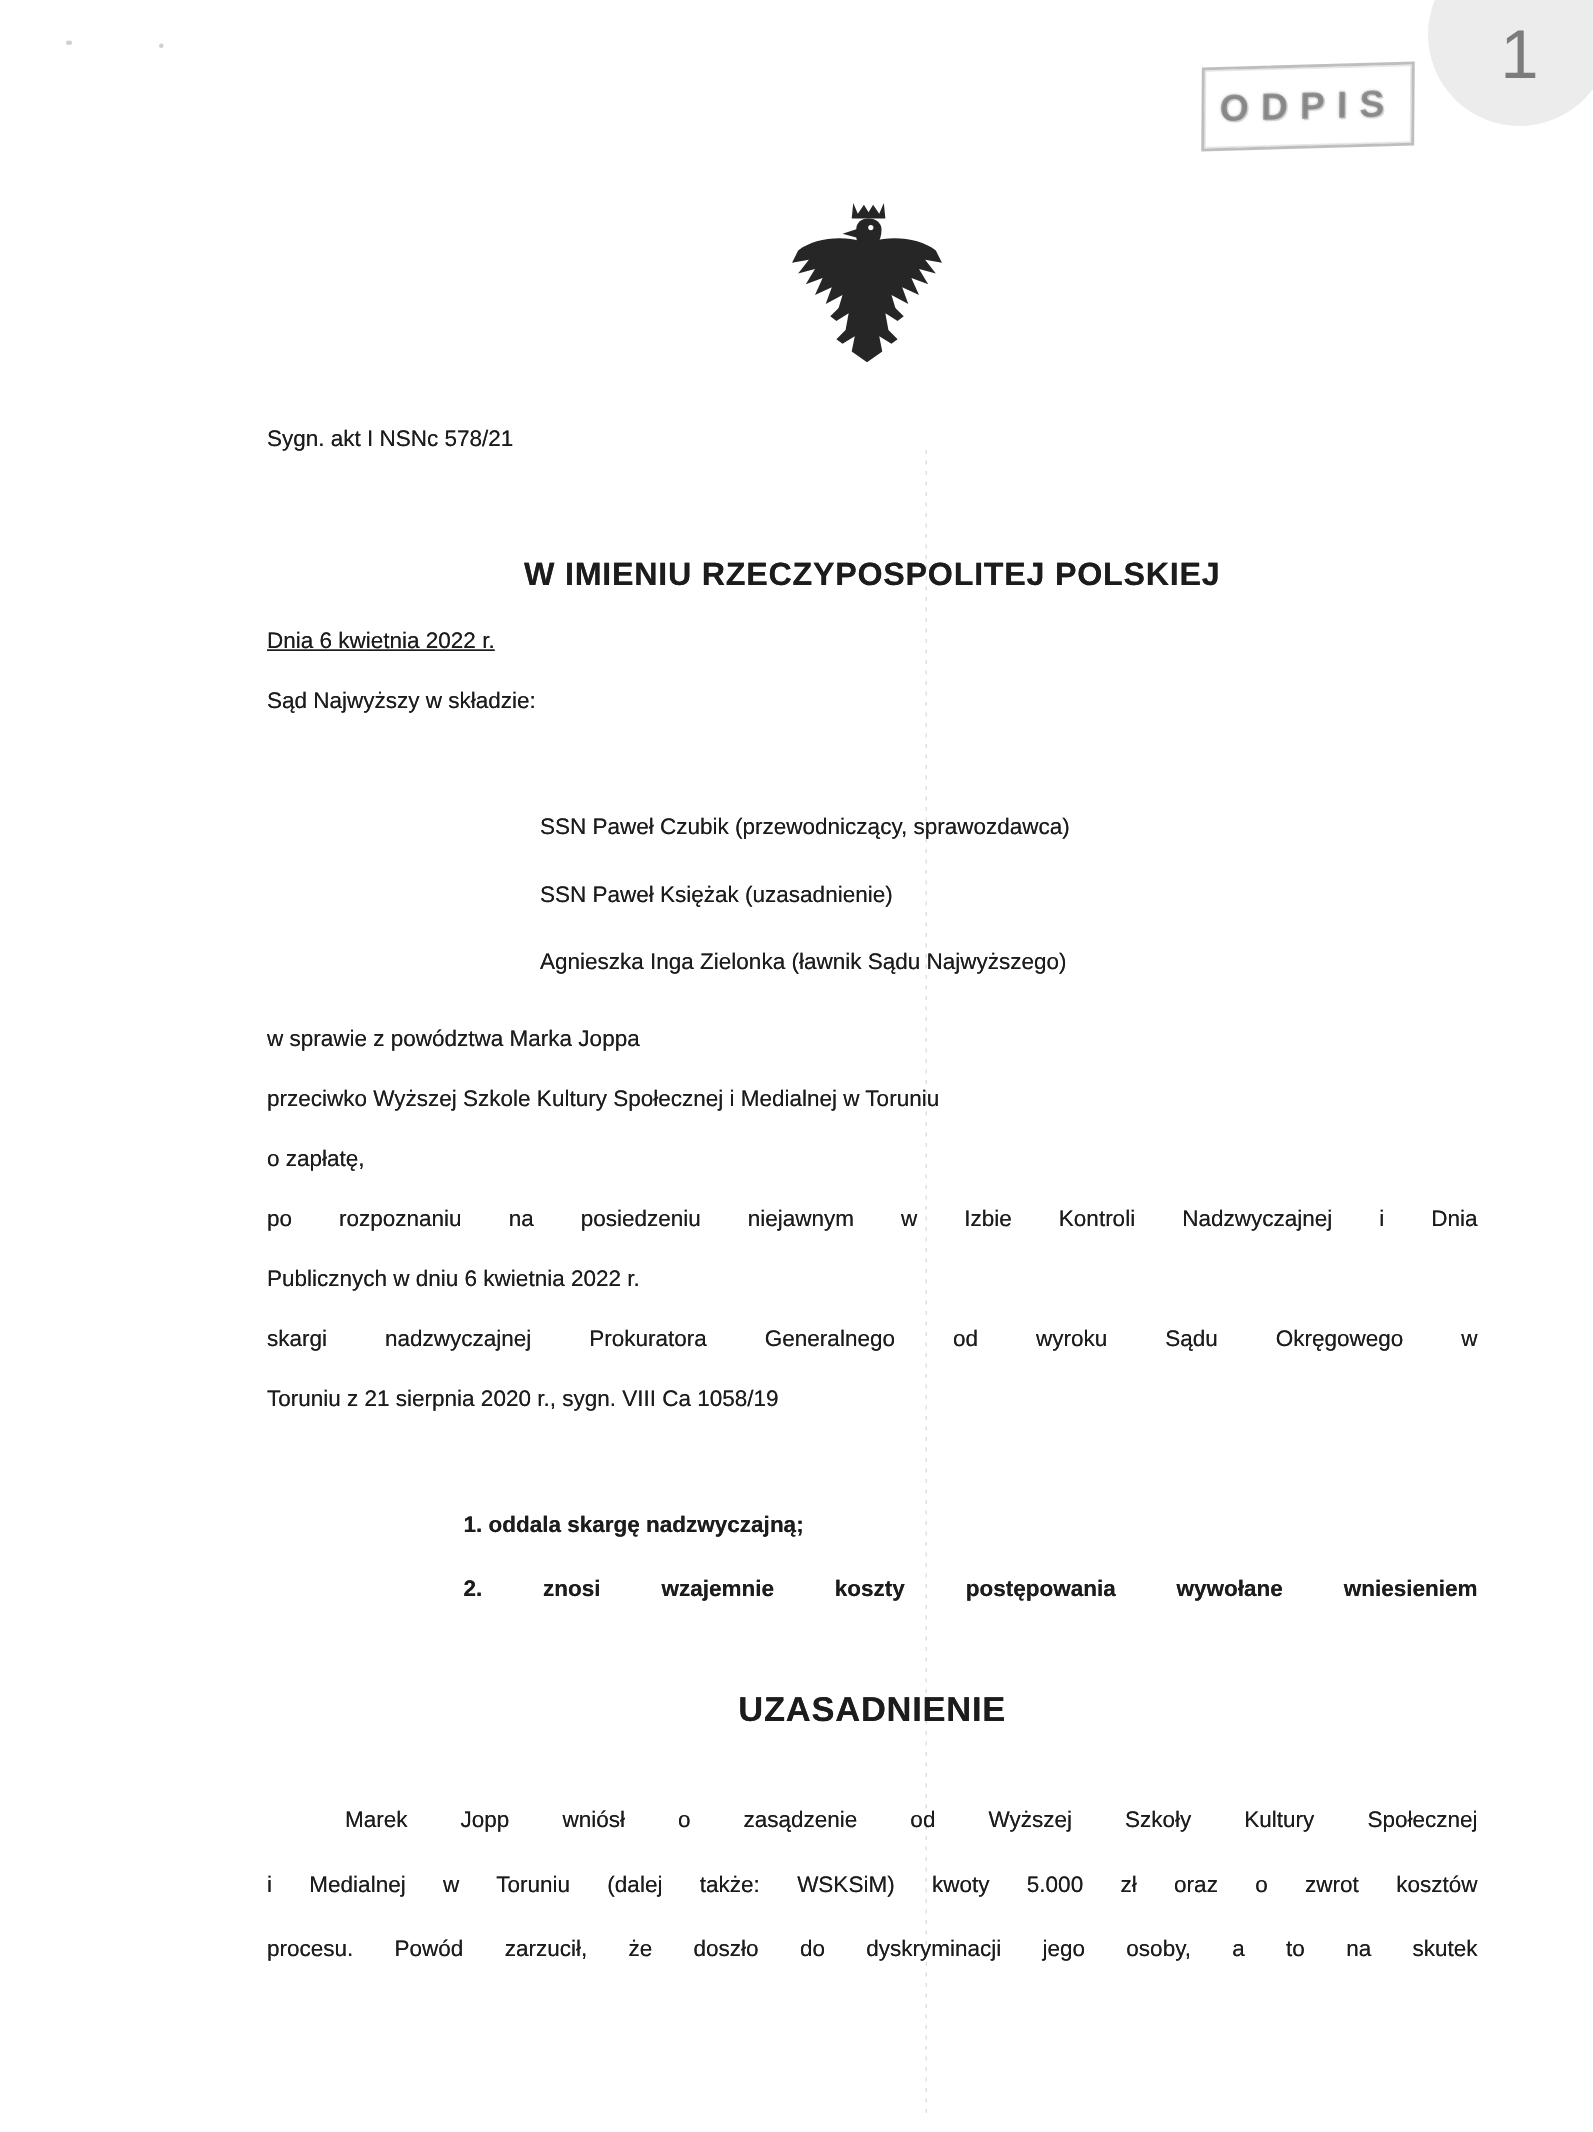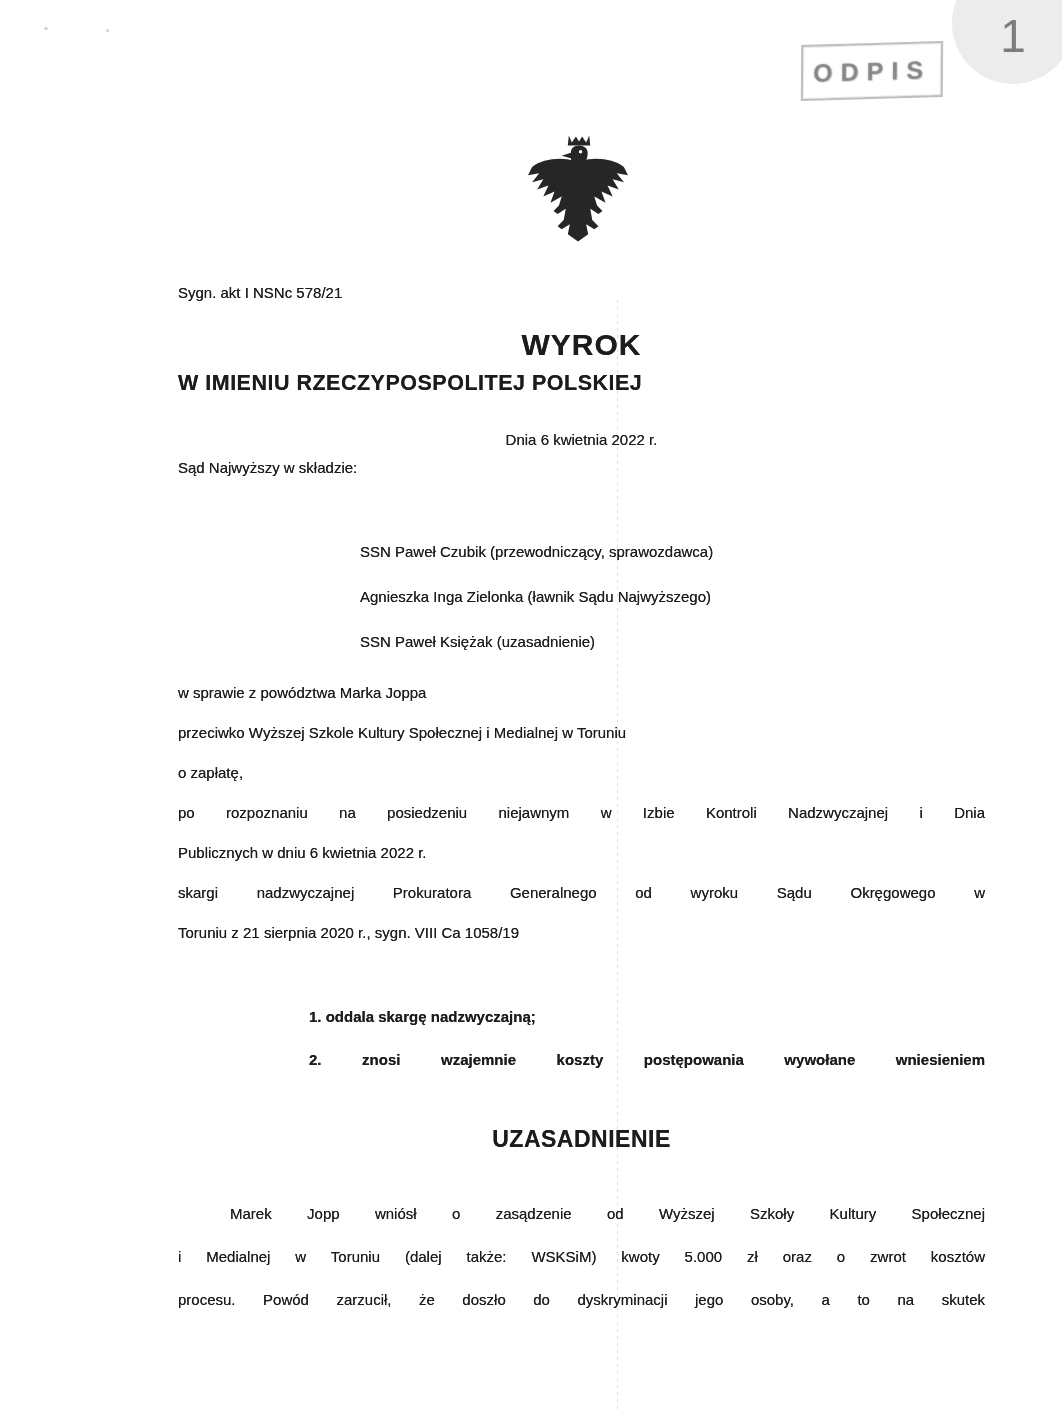--- a/index.html
+++ b/index.html
@@ -74,22 +74,22 @@
     left: 527px;
     top: 132px;
     width: 102px;
     height: 118px;
   }
   .abs { position: absolute; left: 178px; width: 807px; }
   .t   { font-size: 15px; line-height: 27px; }
 
   .case-number   { top: 279px; }
   .title         { top: 328px; text-align: center; font-weight: 700; font-size: 30px; letter-spacing: 1px; }
-  .subtitle      { top: 371px; font-weight: 700; font-size: 21.5px; letter-spacing: 0.5px; }
-  .date-line     { top: 426px; text-align: center; }
+  .subtitle      { top: 371px; text-align: center; font-weight: 700; font-size: 21.5px; letter-spacing: 0.5px; }
+  .date-line     { top: 414px; text-align: left; text-decoration: underline; }
   .court-intro   { top: 454px; }
 
   .panel         { top: 529px; }
   .panel .line   { margin-left: 182px; line-height: 45px; }
 
   .case-details  { top: 673px; }
   .case-details .line { line-height: 40px; }
 
   .ruling        { top: 995px; margin-left: 0; }
   .ruling-inner  { margin-left: 131px; width: 676px; font-weight: 700; }
@@ -131,30 +131,29 @@
         <path d="M46.5,28 C33,24 15,26 5,34 L1,42 L12,40 L5,49 L16,46 L10,56 L21,52 L16,63 L27,58 L23,69 L34,63 L31,73 L41,66 L39,76 L47,68 Z"></path>
         <path d="M53.5,28 C67,24 85,26 95,34 L99,42 L88,40 L95,49 L84,46 L90,56 L79,52 L84,63 L73,58 L77,69 L66,63 L69,73 L59,66 L61,76 L53,68 Z"></path>
         <path d="M44,28 L56,28 L60,62 L67,70 L74,77 L70,80 L62,75 L64,86 L70,92 L66,95 L58,90 L60,100 L50,107 L40,100 L42,90 L34,95 L30,92 L36,86 L38,75 L30,80 L26,77 L33,70 L40,62 Z"></path>
       </g>
       <circle cx="52.5" cy="19" r="1.7" fill="#ffffff"></circle>
     </svg>
   </div>
 
   <div class="abs t txt case-number">Sygn. akt I NSNc 578/21</div>
 
-  <div class="abs txt title">WYROK</div>
   <div class="abs txt subtitle">W IMIENIU RZECZYPOSPOLITEJ POLSKIEJ</div>
 
   <div class="abs t txt date-line">Dnia 6 kwietnia 2022 r.</div>
   <div class="abs t txt court-intro">Sąd Najwyższy w składzie:</div>
 
   <div class="abs t txt panel">
     <div class="line">SSN Paweł Czubik (przewodniczący, sprawozdawca)</div>
+    <div class="line">SSN Paweł Księżak (uzasadnienie)</div>
     <div class="line">Agnieszka Inga Zielonka (ławnik Sądu Najwyższego)</div>
-    <div class="line">SSN Paweł Księżak (uzasadnienie)</div>
   </div>
 
   <div class="abs t txt case-details">
     <div class="line">w sprawie z powództwa Marka Joppa</div>
     <div class="line">przeciwko Wyższej Szkole Kultury Społecznej i Medialnej w Toruniu</div>
     <div class="line">o zapłatę,</div>
     <div class="line js">po rozpoznaniu na posiedzeniu niejawnym w Izbie Kontroli Nadzwyczajnej i Dnia</div>
     <div class="line">Publicznych w dniu 6 kwietnia 2022 r.</div>
     <div class="line js">skargi nadzwyczajnej Prokuratora Generalnego od wyroku Sądu Okręgowego w</div>
     <div class="line">Toruniu z 21 sierpnia 2020 r., sygn. VIII Ca 1058/19</div>

